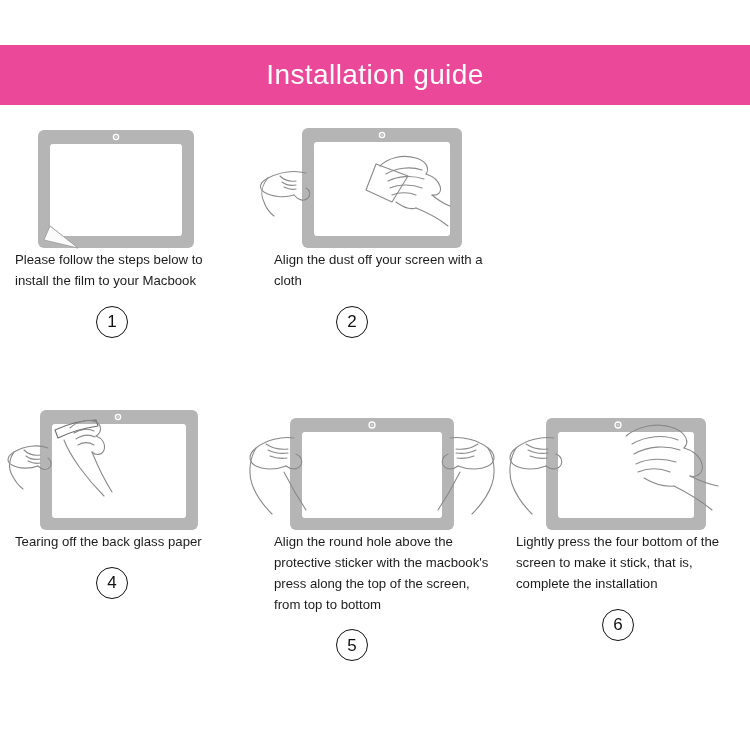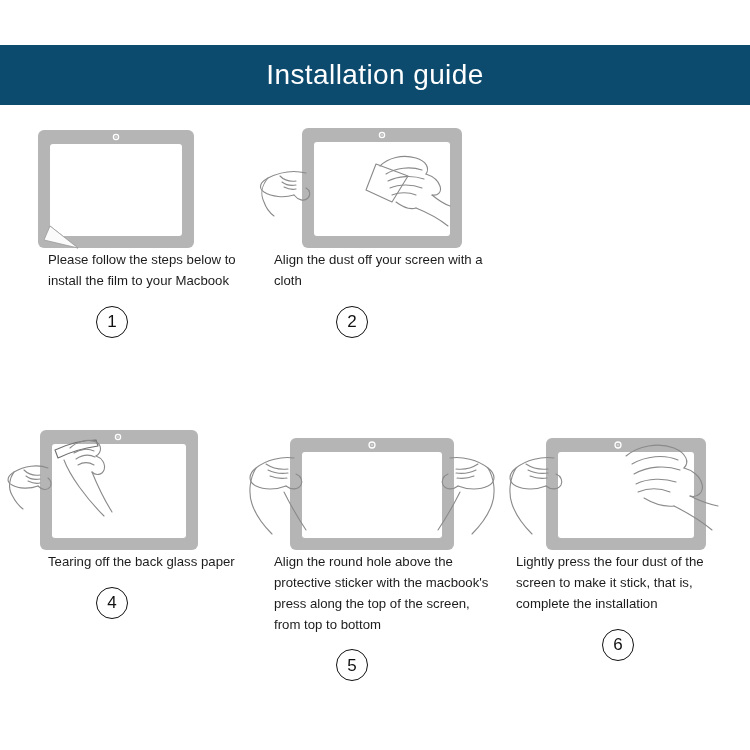--- a/index.html
+++ b/index.html
@@ -5,37 +5,37 @@
   html,body{margin:0;padding:0;}
   body{
     width:750px;height:750px;
     background:#ffffff;
     font-family:"Liberation Sans", sans-serif;
     overflow:hidden;
     position:relative;
   }
   .banner{
     position:absolute;left:0;top:45px;width:750px;height:60px;
-    background:#0c4a6e;
+    background:#ec4899;
     display:flex;align-items:center;justify-content:center;
   }
   .banner-title{
     color:#ffffff;font-size:28px;font-weight:400;letter-spacing:.4px;
   }
   .grid{
     position:absolute;left:0;top:118px;width:750px;
     display:grid;grid-template-columns:246px 252px 252px;
   }
-  .row2{position:absolute;left:0;top:420px;width:690px;
+  .row2{position:absolute;left:0;top:400px;width:690px;
     display:grid;grid-template-columns:246px 252px 252px;}
   .panel{position:relative;}
   .art{height:132px;position:relative;}
   .caption{
     font-size:13.2px;color:#1c1c1c;line-height:1.58;
-    padding-left:48px;padding-right:8px;
+    padding-left:15px;padding-right:8px;
   }
   .p2 .caption,.p5 .caption{padding-left:28px;}
   .p3 .caption,.p6 .caption{padding-left:18px;}
   .badge-wrap{display:flex;justify-content:center;margin-top:14px;}
   .p1 .badge-wrap,.p4 .badge-wrap{justify-content:flex-start;padding-left:96px;}
   .p2 .badge-wrap,.p5 .badge-wrap{justify-content:flex-start;padding-left:90px;}
   .p3 .badge-wrap,.p6 .badge-wrap{justify-content:flex-start;padding-left:104px;}
   .badge{
     width:30px;height:30px;border:1.4px solid #111;border-radius:50%;
     display:flex;align-items:center;justify-content:center;
@@ -200,18 +200,18 @@
           <path d="M134 44 C148 36 166 34 180 40"></path>
           <path d="M136 54 C150 46 168 45 182 50"></path>
           <path d="M138 64 C150 58 166 58 178 62"></path>
           <path d="M140 72 C150 68 162 68 172 72"></path>
           <path d="M192 76 C200 80 210 84 220 86"></path>
           <path d="M176 86 C188 92 202 100 214 110"></path>
           <path d="M146 78 C156 84 166 87 176 86"></path>
         </g>
       </svg>
     </div>
-    <div class="caption">Lightly press the four dust of the screen to make it stick, that is, complete the installation</div>
+    <div class="caption">Lightly press the four bottom of the screen to make it stick, that is, complete the installation</div>
     <div class="badge-wrap">
       <div class="badge">6</div>
     </div>
   </div>
 </div>
 
 </body></html>

